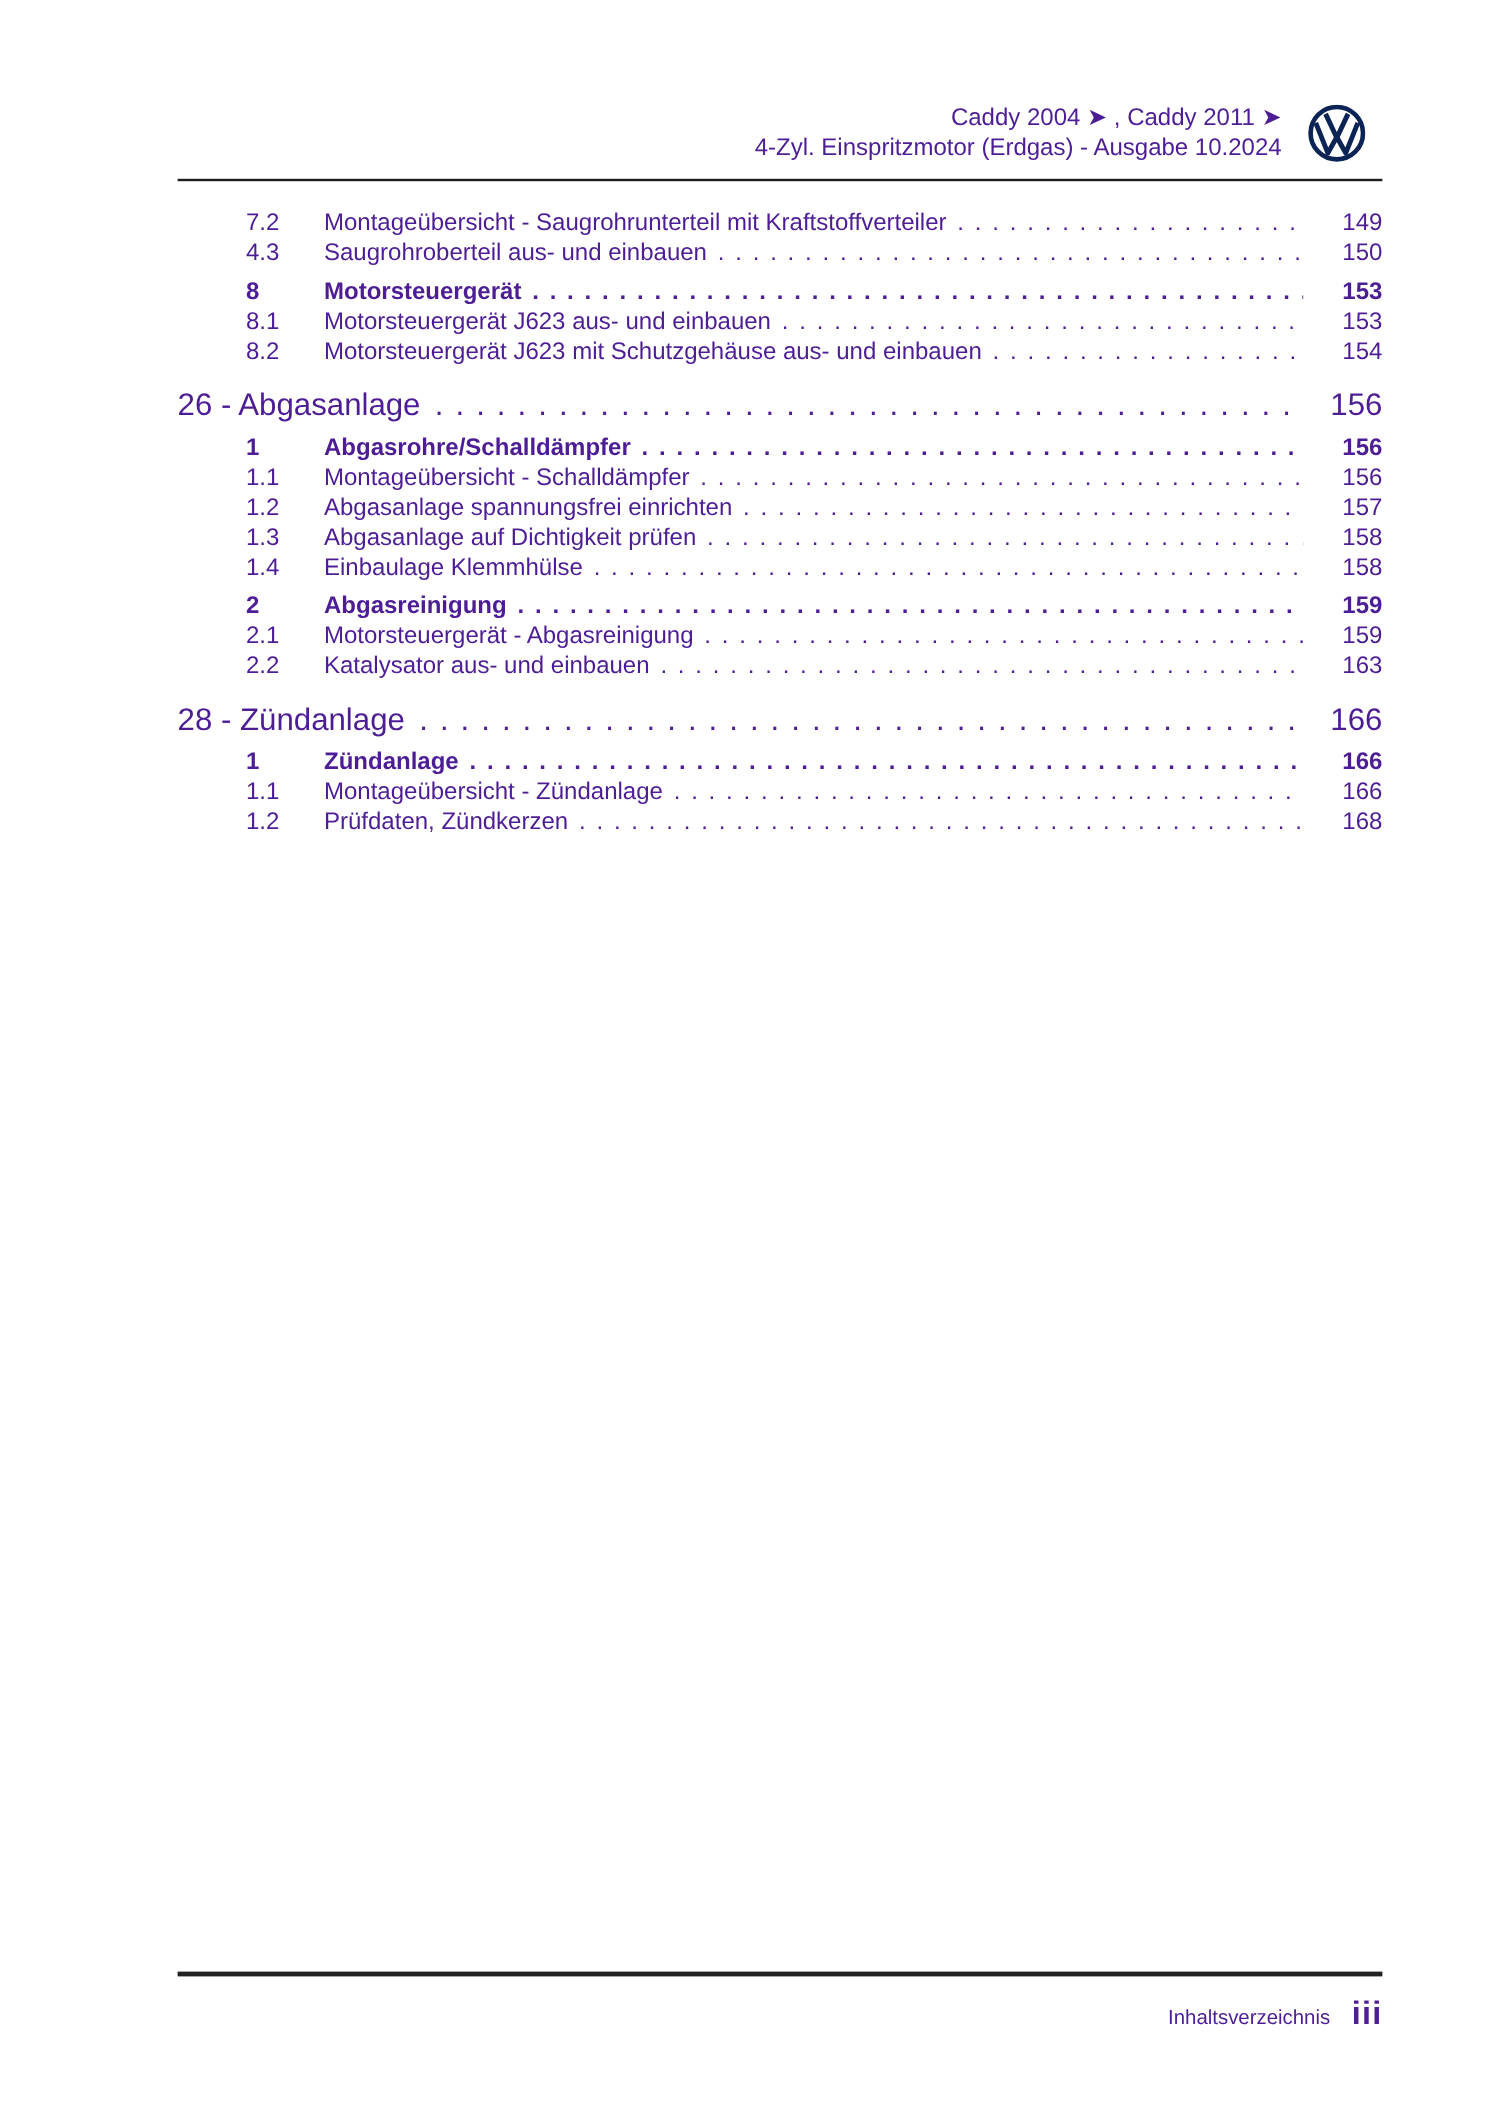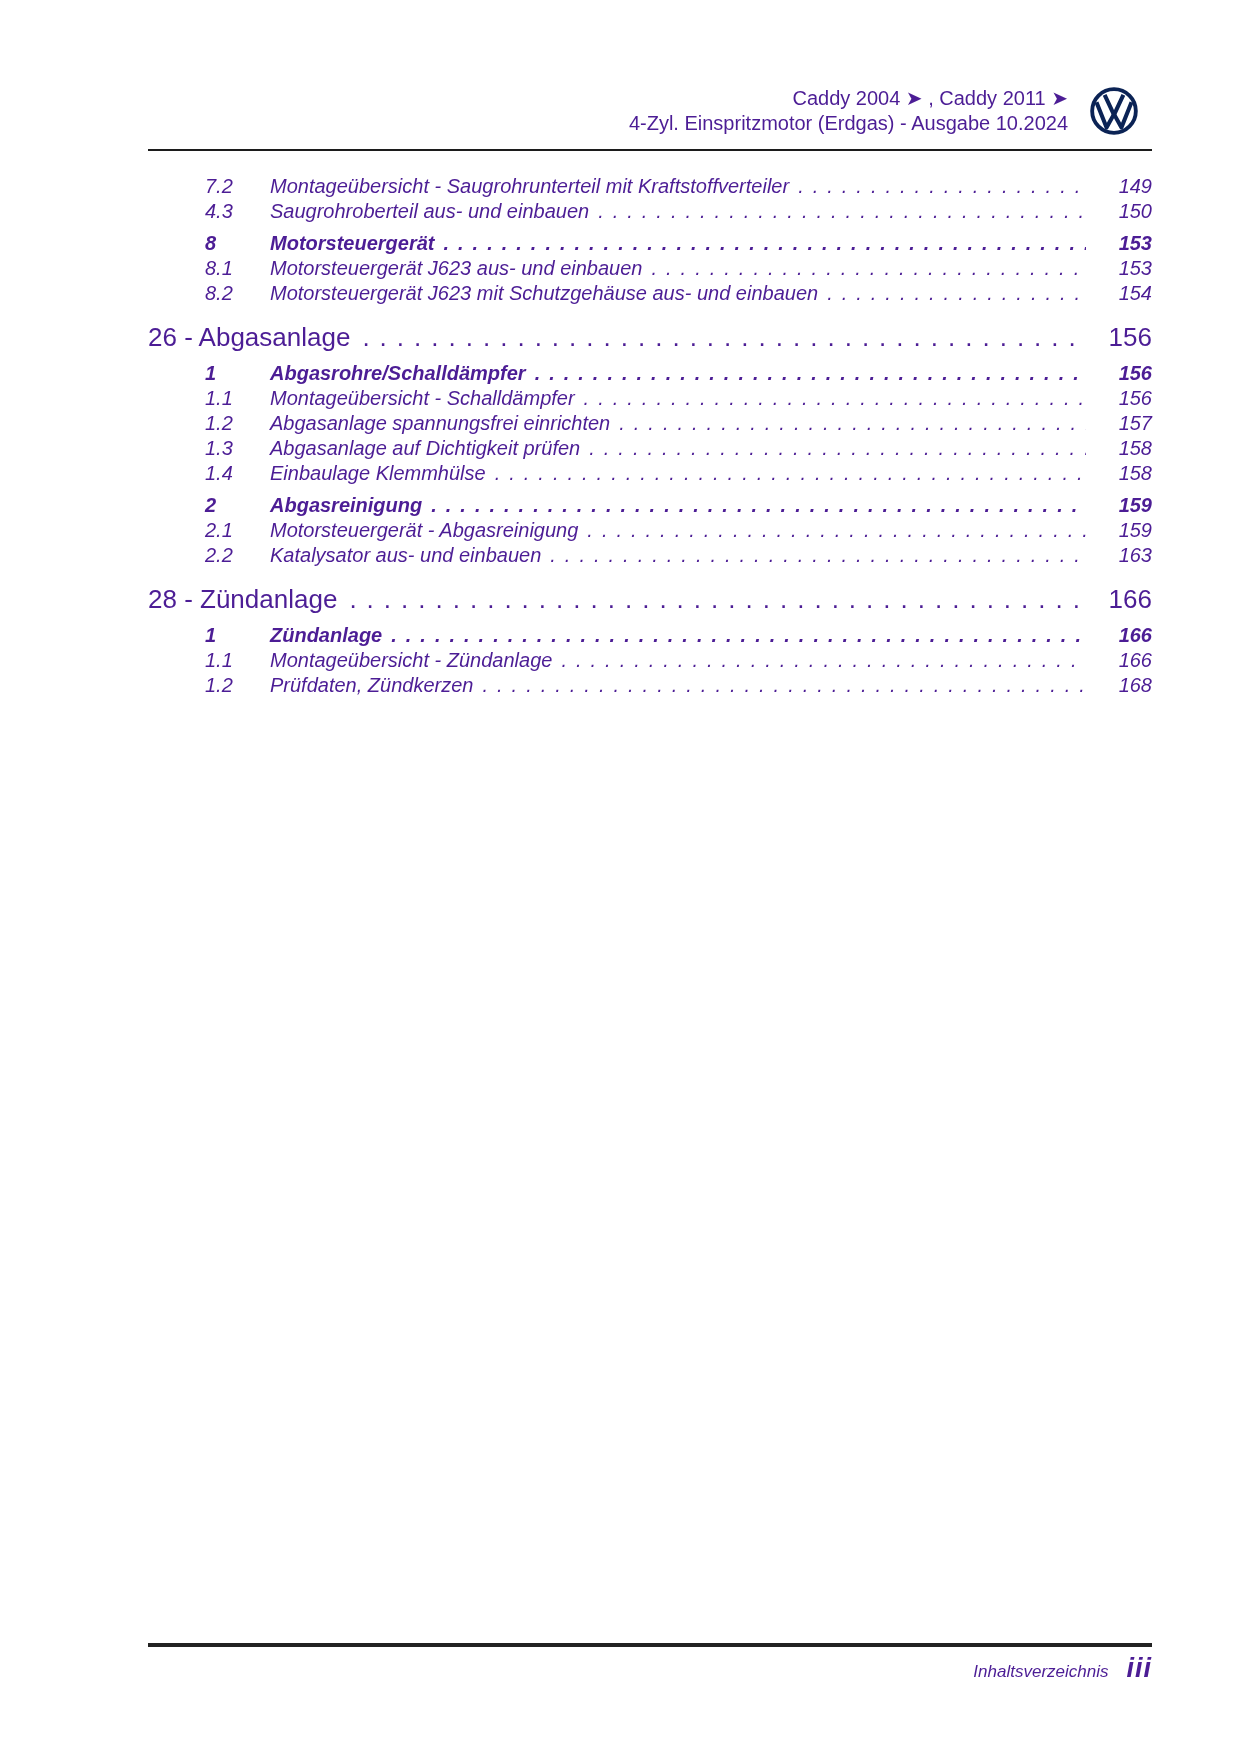--- a/index.html
+++ b/index.html
@@ -80,21 +80,20 @@
     letter-spacing: 9px;
   }
   .row .pagenum {
     flex: 0 0 auto;
     min-width: 58px;
     margin-left: 8px;
     text-align: right;
   }
   .row.subsection, .row.section {
     padding-left: 57px;
-    font-style: italic;
   }
   .row.section {
     font-weight: bold;
     margin-top: 7px;
   }
   .row.chapter {
     font-weight: normal;
     font-size: 26px;
     line-height: 34px;
     margin-top: 14px;
@@ -112,22 +111,21 @@
     top: 1643px;
   }
   .footer-rule {
     height: 4px;
     background: #222222;
   }
   .footer-line {
     display: flex;
     justify-content: flex-end;
     align-items: baseline;
-    margin-top: 6px;
-    font-style: italic;
+    margin-top: 16px;
   }
   .footer-label {
     font-size: 17px;
   }
   .footer-pagenum {
     font-size: 27px;
     font-weight: bold;
     margin-left: 18px;
     letter-spacing: 1px;
   }

